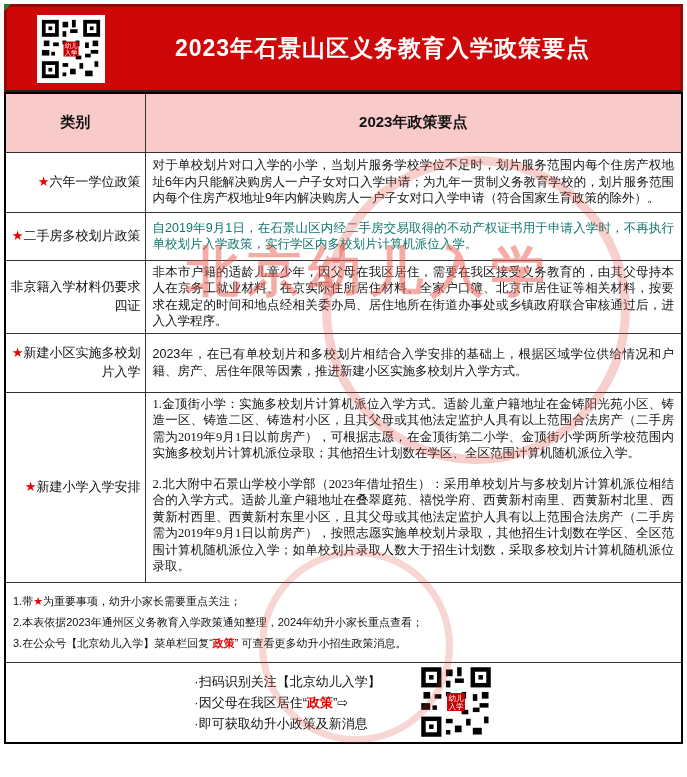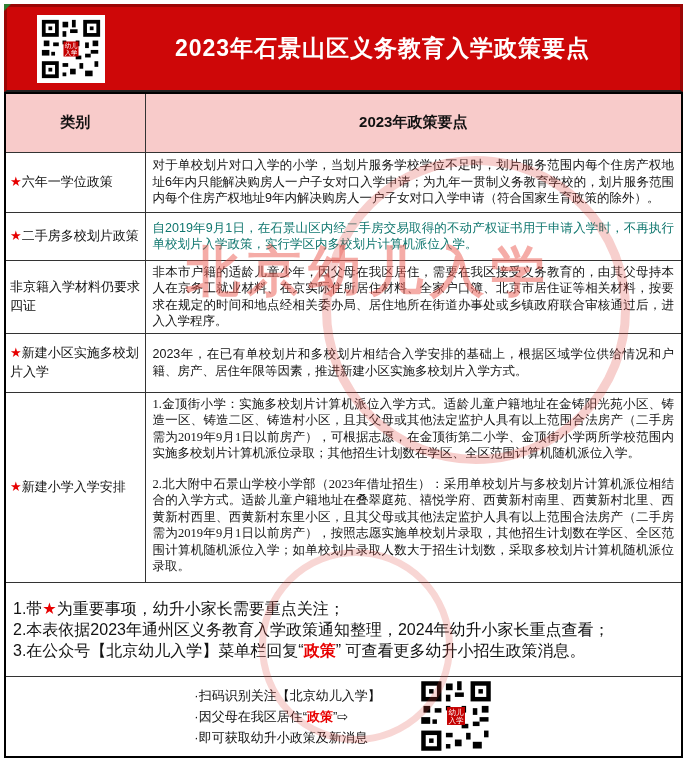--- a/index.html
+++ b/index.html
@@ -15,29 +15,29 @@
   .banner-titles{flex:1;text-align:center;color:#fff;margin-right:40px;}
   .banner-title{font-size:23px;font-weight:bold;letter-spacing:1px;}
   .banner-subtitle{font-size:12.5px;font-weight:bold;text-decoration:underline;margin-top:5px;letter-spacing:.5px;}
 
   
   table.policy{width:100%;border-collapse:collapse;table-layout:fixed;}
   table.policy td,table.policy th{border:1px solid #333;box-sizing:border-box;vertical-align:middle;}
   table.policy{border:2px solid #000;}
   col.c1{width:140px;}
   th.head{background:#f8cbca;font-size:15px;font-weight:bold;color:#111;height:59px;text-align:center;}
-  td.cat{text-align:left;font-size:13px;color:#111;padding:2px 4px;line-height:1.45;background:#fff;}
+  td.cat{text-align:right;font-size:13px;color:#111;padding:2px 4px;line-height:1.45;background:#fff;}
   td.pts{font-size:12.5px;color:#141414;padding:3px 7px;line-height:1.32;text-align:justify;background:#fff;}
   td.pts p{margin:0 0 14px 0;font-family:Liberation Serif, serif;}
   td.pts p:last-child{margin-bottom:4px;}
   .star{color:#e60000;}
   tr.red-row td.pts{color:#0f766e;font-weight:normal;}
   .r1{height:60px;} .r2{height:48px;} .r3{height:63px;} .r4{height:56px;} .r5{height:59px;} .r6{height:177px;}
 
-  td.notes{padding:15px 7px;font-size:16px;line-height:21px;color:#111;background:#fff;}
+  td.notes{padding:8px 7px;font-size:11px;line-height:21px;color:#111;background:#fff;}
   .red-word{color:#e80000;font-weight:bold;}
 
   td.footer{height:81px;background:#fff;}
   .footer-wrap{display:flex;align-items:center;justify-content:center;gap:38px;}
   .footer-bullets{font-size:13px;line-height:21px;color:#111;text-align:left;}
   .footer-qr{line-height:0;}
 
   
   .wm{position:absolute;pointer-events:none;z-index:5;}
   .wm-text{left:182px;top:232px;font-size:54px;font-weight:bold;color:rgba(236,90,80,0.50);

